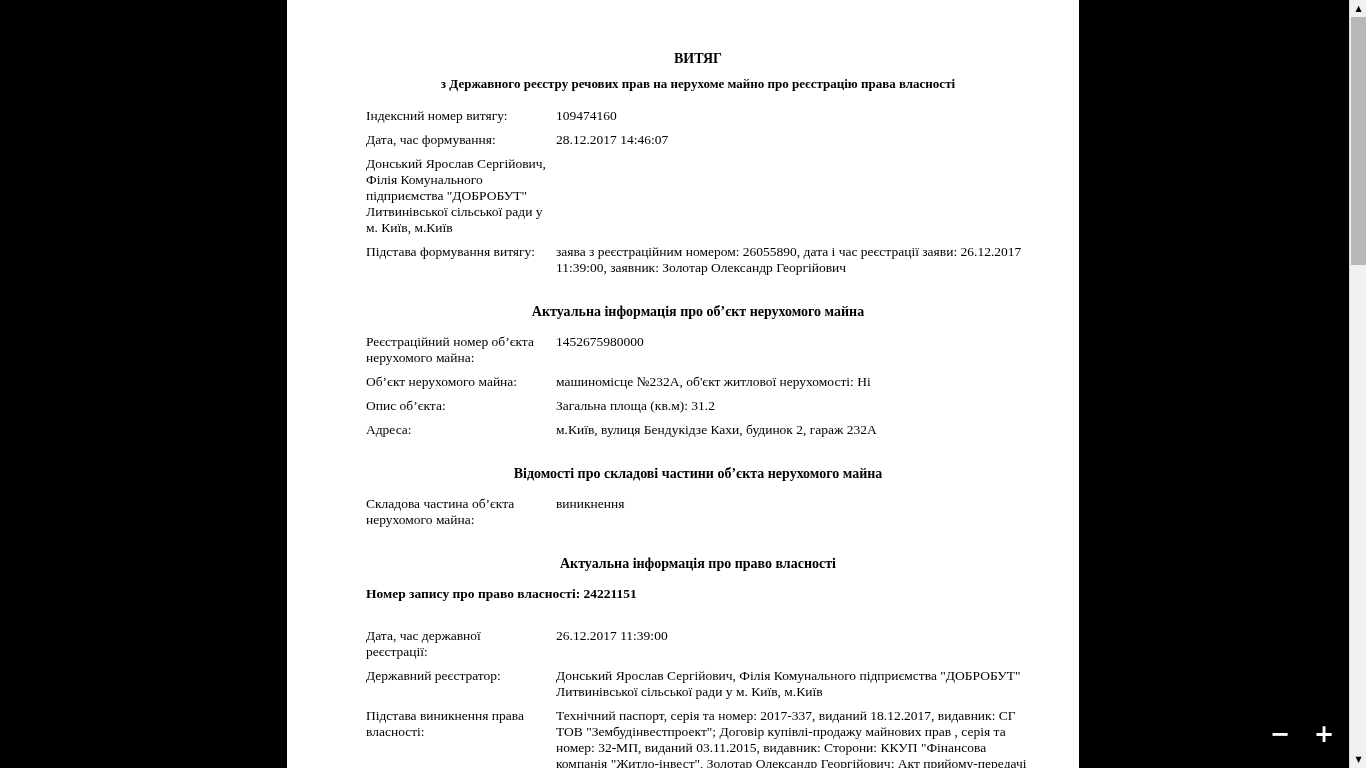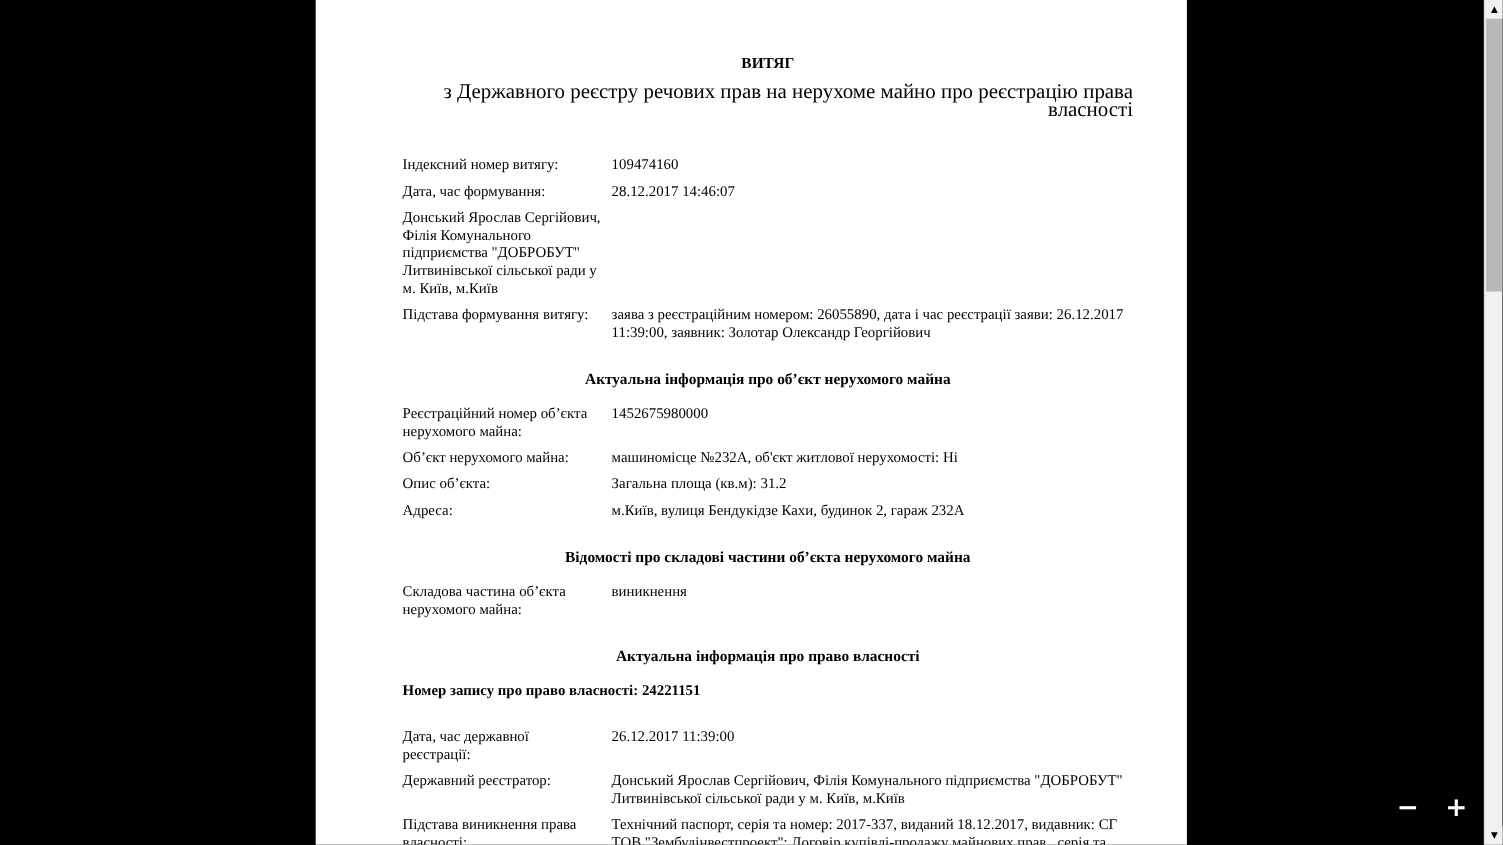--- a/index.html
+++ b/index.html
@@ -25,26 +25,26 @@
     font-size: 13.5px;
     line-height: 16px;
   }
   .doc-title {
     text-align: center;
     font-weight: bold;
     font-size: 14px;
     line-height: 17px;
   }
   .doc-subtitle {
-    text-align: right;
-    font-weight: normal;
-    font-size: 19px;
+    text-align: center;
+    font-weight: bold;
+    font-size: 13px;
     margin-top: 9px;
   }
-  .rows-start { margin-top: 34px; }
+  .rows-start { margin-top: 16px; }
   .row {
     display: grid;
     grid-template-columns: 190px 1fr;
     margin-bottom: 8px;
   }
   .flabel { padding-right: 10px; }
   .fvalue { }
   .section-header {
     text-align: center;
     font-weight: bold;

